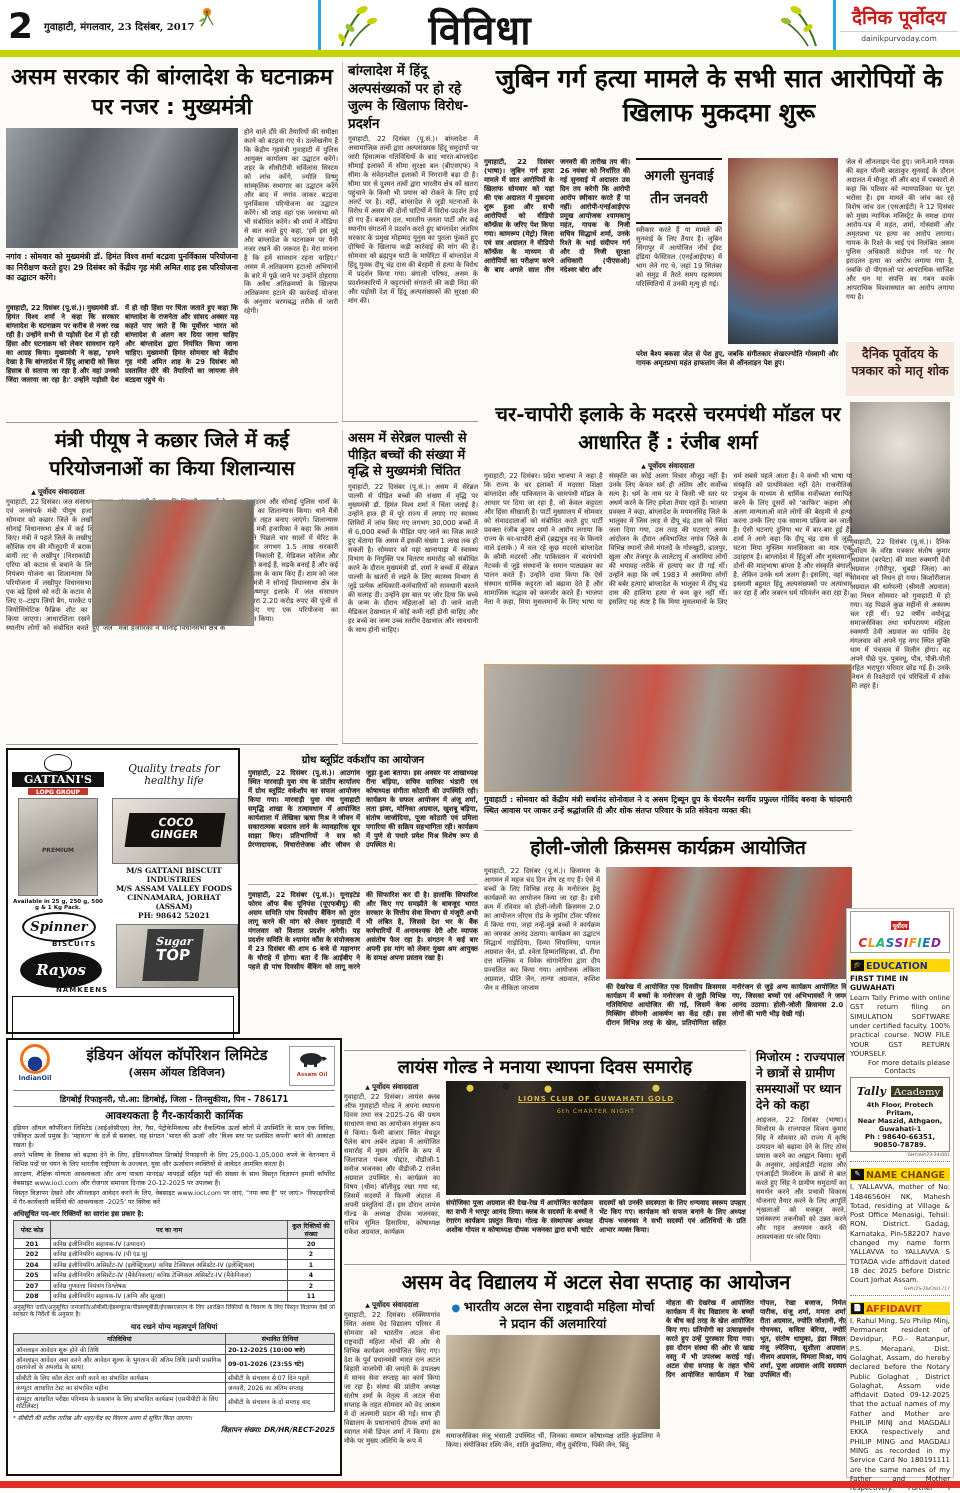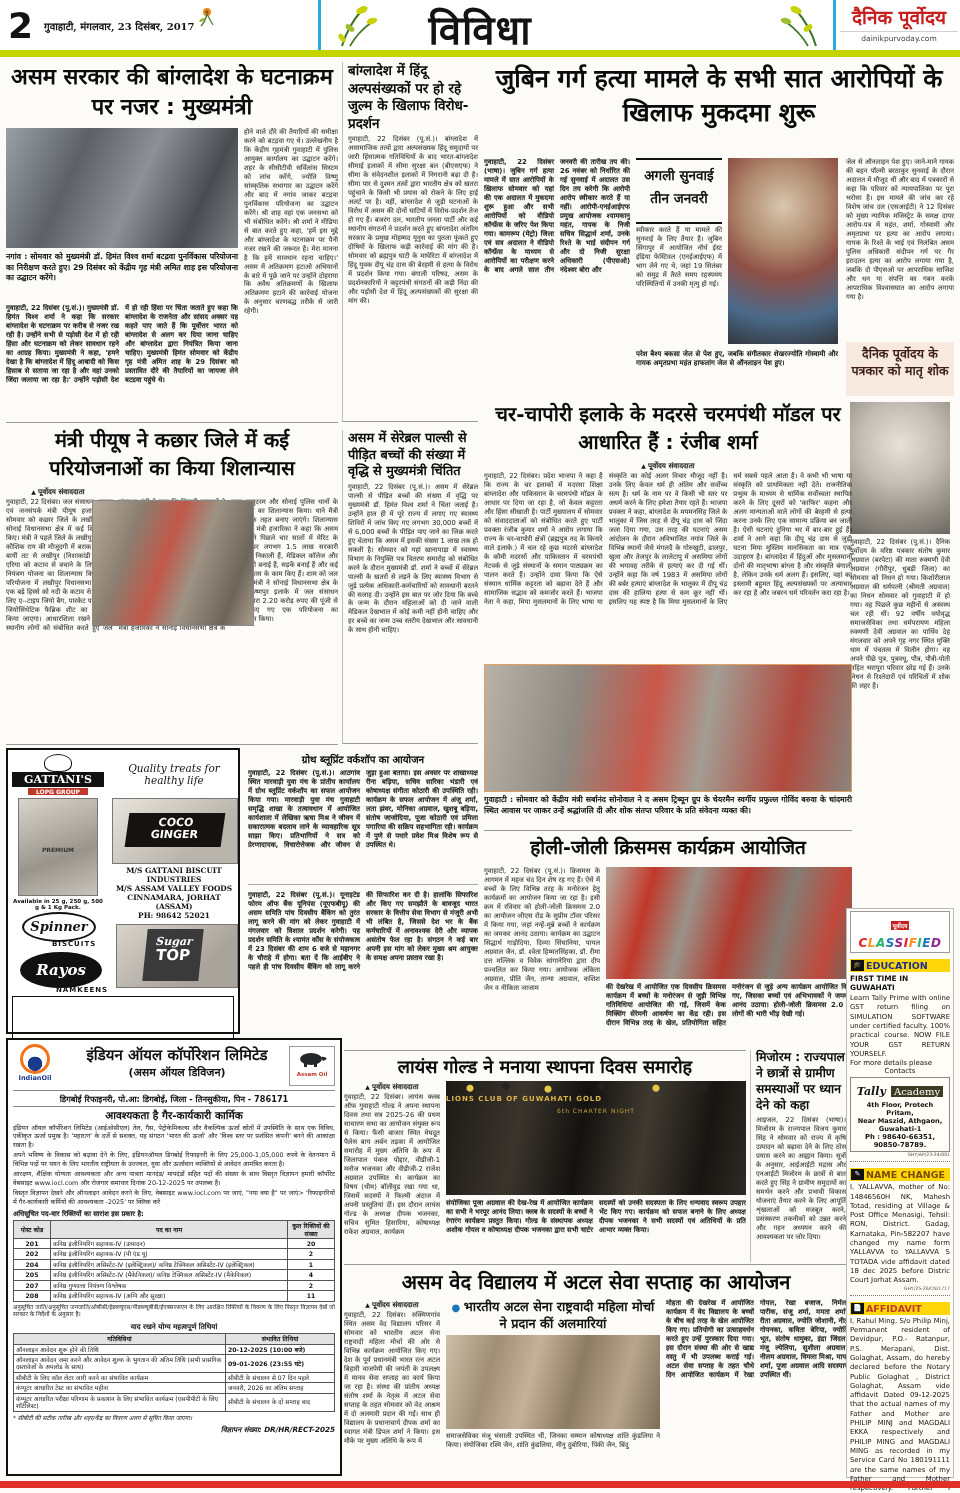--- a/index.html
+++ b/index.html
@@ -304,21 +304,21 @@
 </section>
 
 <section class="abs" style="left:344px;top:1050px;width:402px;height:212px;border-top:1px solid #999;padding-top:3px;box-sizing:border-box;">
   <h1 class="hl" style="margin:0;font-size:18px;">लायंस गोल्ड ने मनाया स्थापना दिवस समारोह</h1>
   <div class="abs" style="left:0;top:30px;width:402px;height:178px;">
     <div class="abs" style="left:0;top:0;width:96px;height:178px;">
       <div class="byline">पूर्वोदय संवाददाता</div>
       <div class="b" style="height:164px;">गुवाहाटी, 22 दिसंबर। लायंस क्लब ऑफ गुवाहाटी गोल्ड ने अपना स्थापना दिवस तथा सत्र 2025-26 की प्रथम साधारण सभा का आयोजन संयुक्त रूप से किया। फैंसी बाजार स्थित मेघदूत पैलेस बाय अर्बन तड़का में आयोजित समारोह में मुख्य अतिथि के रूप में जिलापाल पंकज पोद्दार, वीडीजी-1 मनोज भजनका और वीडीजी-2 राजेश अग्रवाल उपस्थित थे। कार्यक्रम का विषय (थीम) बॉलीवुड रखा गया था, जिसमें सदस्यों ने फिल्मी अंदाज में अपनी प्रस्तुतियां दीं। इस दौरान लायंस गोल्ड के अध्यक्ष दीपक भजनका, सचिव सुमित हिसारिया, कोषाध्यक्ष राकेश अग्रवाल, कार्यक्रम</div>
     </div>
     <div class="abs photo" style="left:102px;top:0;width:300px;height:114px;background:linear-gradient(100deg,#1d1a16 0%,#3a342c 25%,#141210 45%,#403a30 65%,#181512 85%,#2e2a24 100%);">
-      <div style="position:absolute;left:0;top:14px;width:100%;color:#d9b44a;font-size:7px;font-weight:bold;letter-spacing:1px;">LIONS CLUB OF GUWAHATI GOLD</div>
+      <div style="position:absolute;left:0;top:14px;width:100%;text-align:center;color:#d9b44a;font-size:7px;font-weight:bold;letter-spacing:1px;text-decoration:underline;">LIONS CLUB OF GUWAHATI GOLD</div>
       <div style="position:absolute;left:0;top:26px;width:100%;text-align:center;color:#c8a23a;font-size:6px;letter-spacing:1px;">6th CHARTER NIGHT</div>
       <div style="position:absolute;left:0;top:0;width:100%;height:18px;background:radial-gradient(circle at 8% 40%,#e3c84a 0 3px,transparent 4px),radial-gradient(circle at 20% 30%,#222 0 3px,transparent 4px),radial-gradient(circle at 34% 45%,#e3c84a 0 3px,transparent 4px),radial-gradient(circle at 52% 28%,#222 0 3px,transparent 4px),radial-gradient(circle at 70% 40%,#e3c84a 0 3px,transparent 4px),radial-gradient(circle at 86% 32%,#222 0 3px,transparent 4px);"></div>
     </div>
     <div class="abs b cols2" style="left:102px;top:118px;width:300px;height:60px;">संयोजिका पूजा अग्रवाल की देख-रेख में आयोजित कार्यक्रम का सभी ने भरपूर आनंद लिया। क्लब के सदस्यों के बच्चों ने रंगारंग कार्यक्रम प्रस्तुत किया। गोल्ड के संस्थापक अध्यक्ष अशोक गोयल व कोषाध्यक्ष दीपक भजनका द्वारा सभी चार्टर सदस्यों को उनकी सदस्यता के लिए धन्यवाद स्वरूप उपहार भेंट किए गए। कार्यक्रम को सफल बनाने के लिए अध्यक्ष दीपक भजनका ने सभी सदस्यों एवं अतिथियों के प्रति आभार व्यक्त किया।</div>
   </div>
 </section>
 
 <section class="abs rule-l" style="left:750px;top:1050px;width:96px;height:212px;padding-left:5px;box-sizing:border-box;">
   <h2 class="hl" style="margin:0;font-size:12.2px;line-height:1.3;text-align:left;">मिजोरम : राज्यपाल ने छात्रों से ग्रामीण समस्याओं पर ध्यान देने को कहा</h2>
   <div class="b" style="height:142px;margin-top:3px;">आइजल, 22 दिसंबर (भाषा)। मिजोरम के राज्यपाल विजय कुमार सिंह ने सोमवार को राज्य में कृषि उत्पादन को बढ़ावा देने के लिए ठोस प्रयास करने का आह्वान किया। सूत्रों के अनुसार, आईआईटी मद्रास और एनआईटी मिजोरम के छात्रों से बात करते हुए सिंह ने ग्रामीण समुदायों का समर्थन करने और प्रभावी विकास योजनाएं तैयार करने के लिए आपूर्ति शृंखलाओं को मजबूत करने, प्रसंस्करण तकनीकों को उन्नत करने और गहन अध्ययन करने की आवश्यकता पर जोर दिया।</div>
@@ -344,21 +344,21 @@
 
 <section class="abs" style="left:846px;top:908px;width:108px;height:570px;border:1px solid #bbb;box-sizing:border-box;padding:2px 3px;background:#fffdf6;">
   <div style="border:1px solid #999;text-align:center;padding:1px 0;background:#fff;">
     <span style="background:#c5201f;color:#fff;font-size:6px;font-weight:bold;padding:1px 2px;">पूर्वोदय</span>
     <span id="classified-title" style="font-size:12px;font-weight:bold;font-style:italic;letter-spacing:0.5px;"><span style="color:#e91e25">C</span><span style="color:#f7941d">L</span><span style="color:#2bb673">A</span><span style="color:#1c75bc">S</span><span style="color:#92278f">S</span><span style="color:#e91e25">I</span><span style="color:#f7941d">F</span><span style="color:#2bb673">I</span><span style="color:#1c75bc">E</span><span style="color:#92278f">D</span></span>
   </div>
 
   <div class="yellowbar" style="color:#1a2f8f;"><span class="cicon">🎓</span><span>EDUCATION</span></div>
   <div style="font-size:7.4px;font-weight:bold;margin-top:2px;">FIRST TIME IN GUWAHATI</div>
   <div class="cls-txt">Learn Tally Prime with online GST return filing on SIMULATION SOFTWARE under certified faculty. 100% practical course. NOW FILE YOUR GST RETURN YOURSELF.</div>
-  <div style="font-size:7px;text-align:left;">For more details please</div>
+  <div style="font-size:7px;text-align:right;">For more details please</div>
   <div style="font-size:7px;text-align:center;">Contacts</div>
   <div style="border:1px solid #888;margin-top:2px;text-align:center;padding:2px 1px;">
     <span class="scripty" style="font-size:11px;font-weight:bold;">Tally</span>
     <span style="font-size:10px;font-family:'DejaVu Serif',serif;color:#fff;background:#3c3c22;padding:0 3px;">Academy</span>
     <div style="font-size:6.6px;font-weight:bold;margin-top:2px;">4th Floor, Protech Pritam,</div>
     <div style="font-size:6.6px;font-weight:bold;">Near Maszid, Athgaon,</div>
     <div style="font-size:6.6px;font-weight:bold;">Guwahati-1</div>
     <div style="font-size:6.8px;font-weight:bold;">Ph : 98640-66351,  90850-78789.</div>
   </div>
   <div class="cls-ref">GHY/AP/23-24/001</div>

